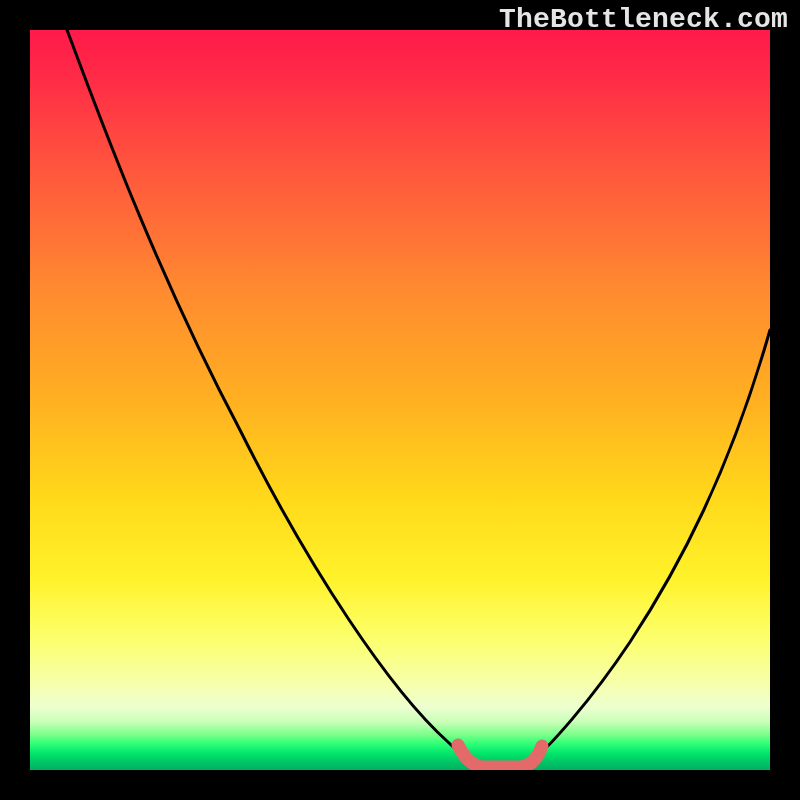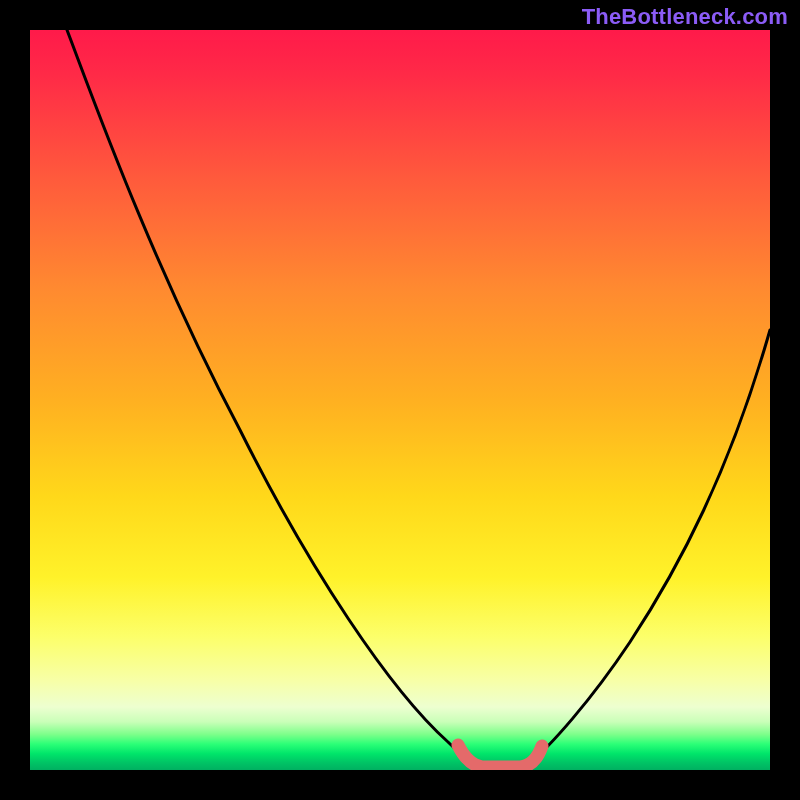--- a/index.html
+++ b/index.html
@@ -7,24 +7,24 @@
   .container {
     position: relative;
     width: 800px;
     height: 800px;
     background: #000;
   }
   .watermark {
     position: absolute;
     top: 4px;
     right: 12px;
-    font-family: Liberation Sans, sans-serif;
-    font-size: 22px;
+    font-family: Liberation Mono, monospace;
+    font-size: 28px;
     font-weight: 600;
-    color: #8b5cf6;
+    color: #e5e5e5;
     letter-spacing: 0.2px;
   }
   .plot-area {
     position: absolute;
     left: 30px;
     top: 30px;
     width: 740px;
     height: 740px;
     overflow: hidden;
   }

